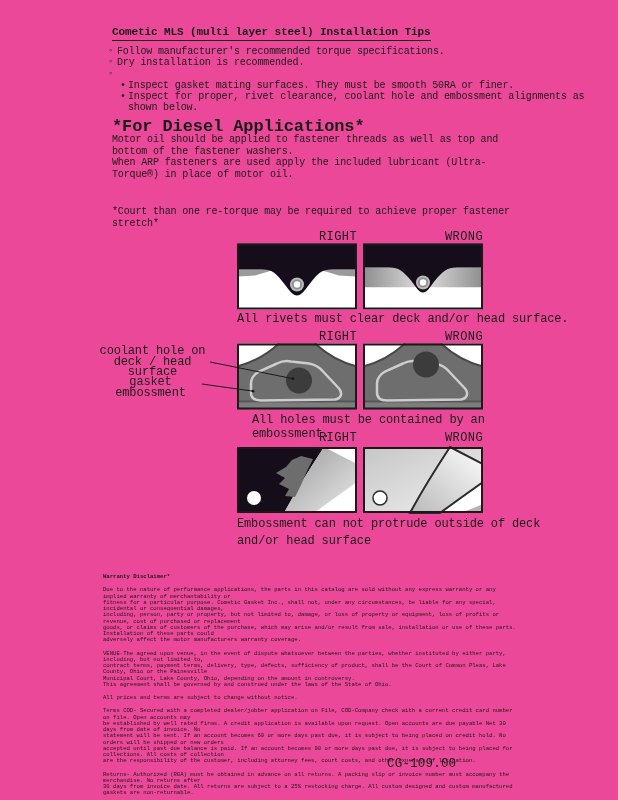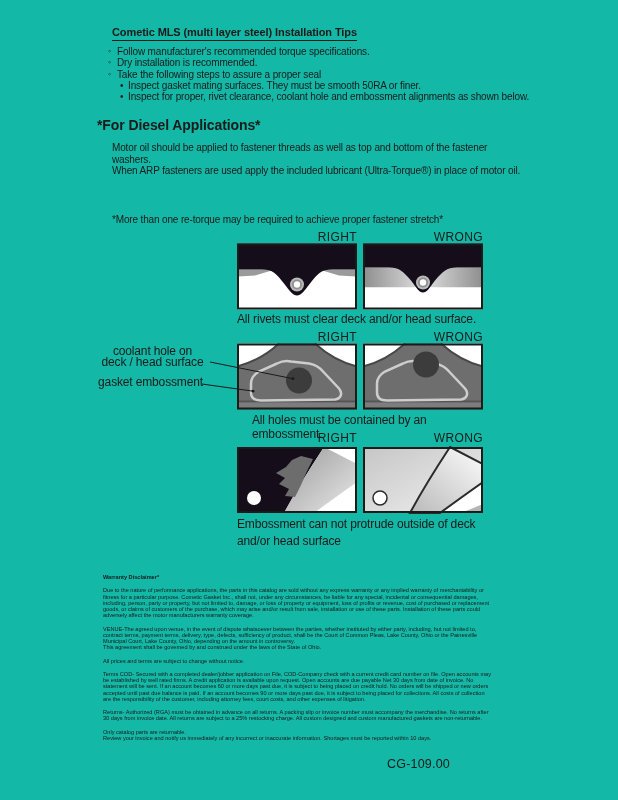--- a/index.html
+++ b/index.html
@@ -1,31 +1,31 @@
 <!DOCTYPE html>
 <html><head>
 <meta charset="utf-8">
 <style>
   html,body{margin:0;padding:0;background:#fff;}
   .page{
-    position:relative;width:618px;height:800px;background:#14b8a6;
-    font-family:Liberation Sans, sans-serif;color:#1a1a1a;overflow:hidden;
+    position:relative;width:618px;height:800px;background:#ec4899;
+    font-family:Liberation Mono, monospace;color:#1a1a1a;overflow:hidden;
   }
   .abs{position:absolute;}
   .title{
     left:112px;top:26px;font-size:11px;font-weight:bold;letter-spacing:-0.1px;
     border-bottom:1.5px solid #1a1a1a;padding-bottom:2px;white-space:nowrap;
   }
   .bullets{left:108px;top:46px;font-size:10px;line-height:11.3px;letter-spacing:-0.15px;}
   .b-row{display:flex;}
   .b-dot{width:9px;flex:0 0 9px;font-size:9px;}
   .sub{margin-left:12px;}
   .sub .b-dot{width:8px;flex:0 0 8px;font-size:10px;}
-  .h2{left:97px;font-size:14px;font-weight:bold;letter-spacing:-0.1px;}
-  .body-par{left:112px;font-size:10px;line-height:11.5px;letter-spacing:-0.15px;white-space:pre-line;width:410px;margin-top:8px;}
+  .h2{left:112px;font-size:17px;font-weight:bold;letter-spacing:-0.1px;}
+  .body-par{left:112px;font-size:10px;line-height:11.5px;letter-spacing:-0.15px;white-space:pre-line;width:410px;}
   .lbl{font-size:12px;letter-spacing:0.4px;width:120px;text-align:right;}
   .panel{width:120px;display:block;}
   .caption{font-size:12px;letter-spacing:-0.15px;}
   .callout{font-size:12px;line-height:10.5px;letter-spacing:-0.15px;text-align:center;white-space:pre-line;}
   .warranty{left:103px;top:574px;width:414px;font-size:5.6px;line-height:6.25px;letter-spacing:0;}
   .warranty .w-head{font-weight:bold;margin:0 0 7px 0;}
   .warranty p{margin:0 0 7px 0;white-space:pre-line;}
   .pagecode{left:387px;top:757px;font-size:12.5px;letter-spacing:0.2px;text-align:right;}
 </style>
 </head>
@@ -39,36 +39,35 @@
     <div class="b-row">
       <span class="b-dot">◦</span>
       <span>Follow manufacturer's recommended torque specifications.</span>
     </div>
     <div class="b-row">
       <span class="b-dot">◦</span>
       <span>Dry installation is recommended.</span>
     </div>
     <div class="b-row">
       <span class="b-dot">◦</span>
-      <span>Take the following steps to assure a proper seal</span>
     </div>
     <div class="b-row sub">
       <span class="b-dot">•</span>
       <span>Inspect gasket mating surfaces.  They must be smooth 50RA or finer.</span>
     </div>
     <div class="b-row sub">
       <span class="b-dot">•</span>
       <span>Inspect for proper, rivet clearance, coolant hole and embossment alignments as shown below.</span>
     </div>
   </div>
 
   <div class="abs h2" style="top:117px">*For Diesel Applications*</div>
   <div class="abs body-par" style="top:134px">Motor oil should be applied to fastener threads as well as top and bottom of the fastener washers.
 When ARP fasteners are used apply the included lubricant (Ultra-Torque®) in place of motor oil.</div>
-  <div class="abs body-par" style="top:206px">*More than one re-torque may be required to achieve proper fastener stretch*</div>
+  <div class="abs body-par" style="top:206px">*Court than one re-torque may be required to achieve proper fastener stretch*</div>
 
   <div class="abs lbl" style="left:237px;top:230px">RIGHT</div>
   <div class="abs lbl" style="left:363px;top:230px">WRONG</div>
 
   <svg class="abs panel" style="left:237px;top:243px;height:67px" viewBox="0 0 120 66">
     <rect width="120" height="66" fill="#ffffff"></rect>
     <polygon points="1,26 38,26 18,32 1,33" fill="#9a9a9a"></polygon>
     <polygon points="82,26 119,26 119,33 102,32" fill="#9a9a9a"></polygon>
     <path d="M0,0 H120 V26 H95 C84,26 81,30 73,40 C67,48 64,52 60,52 C56,52 53,48 47,40 C39,30 36,26 25,26 H0 Z" fill="#150d1a"></path>
     <circle cx="60" cy="41" r="7" fill="#b9b9b9"></circle>

